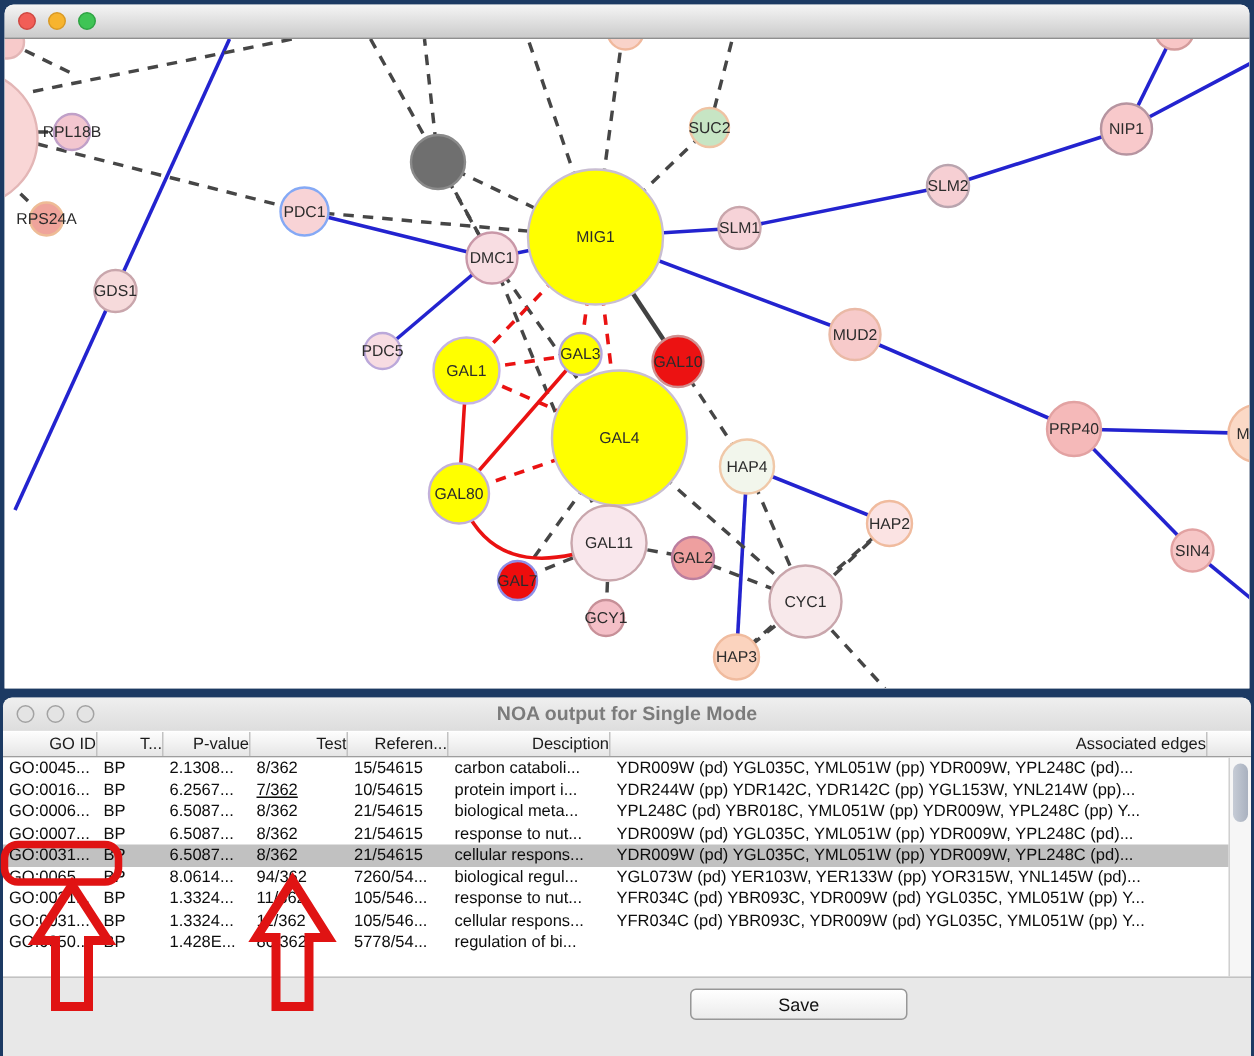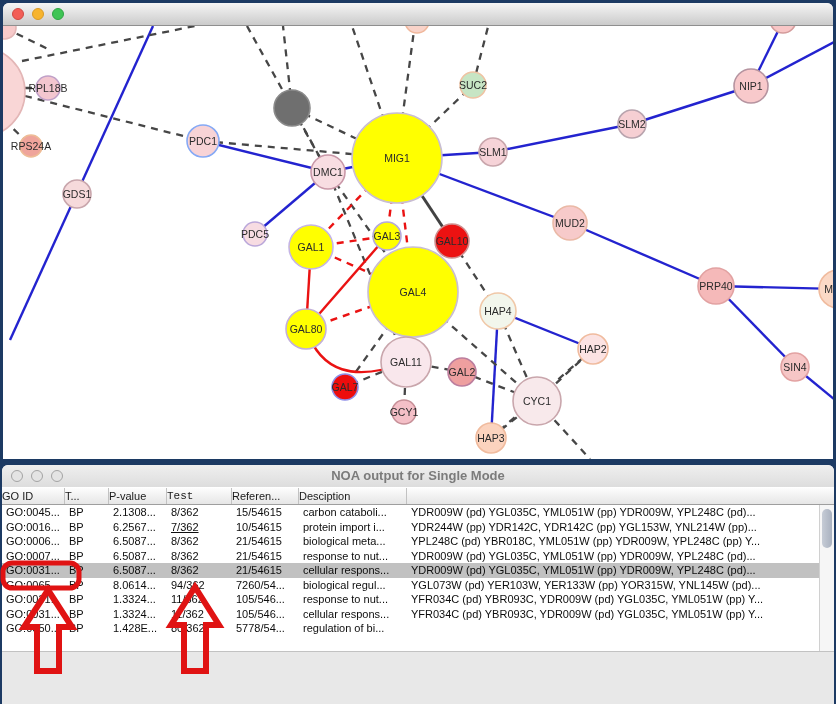--- a/index.html
+++ b/index.html
@@ -26,21 +26,21 @@
   #net-svg{display:block;}
 
   #noa-window{left:2px;top:465px;width:832px;height:239px;border-radius:6px 6px 0 0;overflow:hidden;background:#e9e9e9;}
   #noa-header{
     position:absolute;left:0;top:22px;width:832px;height:18px;box-sizing:border-box;
     background:linear-gradient(#fdfdfd,#e6e6e6);
     border-bottom:1px solid #9e9e9e;border-top:1px solid #ffffff;
     display:flex;font-size:11px;color:#1a1a1a;
   }
   .hcell{
-    box-sizing:border-box;height:16px;line-height:16px;text-align:left;
+    box-sizing:border-box;height:16px;line-height:16px;text-align:right;
     border-right:1px solid #c2c2c2;overflow:hidden;white-space:nowrap;flex:0 0 auto;
   }
   #noa-body{position:absolute;left:0;top:40px;width:832px;height:178px;background:#ffffff;overflow:hidden;}
   .trow{display:flex;height:14.5px;font-size:11px;color:#0d0d0d;white-space:nowrap;}
   .trow.selected{background:#c1c1c1;}
   .tcell{box-sizing:border-box;padding-left:4px;overflow:hidden;flex:0 0 auto;line-height:14.5px;}
   #vscroll{
     position:absolute;right:0;top:40px;width:15px;height:146px;
     background:#f6f6f6;border-left:1px solid #d0d0d0;box-sizing:border-box;
   }
@@ -198,23 +198,24 @@
   <div class="titlebar inactive">
     <span class="tl" id="dot1" style="border:1px solid #a3a3a3;background:#e4e4e4;left:9px;"></span>
     <span class="tl" id="dot2" style="border:1px solid #a3a3a3;background:#e4e4e4;left:29px;"></span>
     <span class="tl" id="dot3" style="border:1px solid #a3a3a3;background:#e4e4e4;left:49px;"></span>
     <div class="title-text">NOA output for Single Mode</div>
   </div>
   <div id="noa-header">
       <div class="hcell" style="width: 63px;">GO ID</div>
       <div class="hcell" style="width: 44px;">T...</div>
       <div class="hcell" style="width: 58px;">P-value</div>
-      <div class="hcell" style="width: 65px; font-family: Liberation Mono, monospace;">Test</div>
+      <div class="hcell" style="width: 65px;">Test</div>
       <div class="hcell" style="width: 67px;">Referen...</div>
       <div class="hcell" style="width: 108px;">Desciption</div>
+      <div class="hcell" style="width: 398px;">Associated edges</div>
     </div>
   <div id="noa-body">
       <div class="trow">
         <div class="tcell" style="width: 63px;">GO:0045...</div>
         <div class="tcell" style="width: 44px;">BP</div>
         <div class="tcell" style="width: 58px;">2.1308...</div>
         <div class="tcell" style="width: 65px;">8/362</div>
         <div class="tcell" style="width: 67px;">15/54615</div>
         <div class="tcell" style="width: 108px;">carbon cataboli...</div>
         <div class="tcell" style="width: 398px;">YDR009W (pd) YGL035C, YML051W (pp) YDR009W, YPL248C (pd)...</div>
@@ -288,20 +289,21 @@
         <div class="tcell" style="width: 58px;">1.428E...</div>
         <div class="tcell" style="width: 65px;">80/362</div>
         <div class="tcell" style="width: 67px;">5778/54...</div>
         <div class="tcell" style="width: 108px;">regulation of bi...</div>
       </div>
     </div>
   <div id="vscroll">
     <div id="vscroll-thumb"></div>
   </div>
   <div id="noa-bottom">
+    <button class="btn" id="save-btn">Save</button>
   </div>
 </div>
 
 <svg id="annotations">
     <rect x="3" y="563" width="76" height="25" rx="9" fill="none" stroke="#e01313" stroke-width="5"></rect>
     <polygon points="48,590 72,627 59,627 59,671 37,671 37,627 24,627" fill="none" stroke="#e01313" stroke-width="6" stroke-linejoin="miter"></polygon>
     <polygon points="195,587 219,625 206,625 206,671 184,671 184,625 171,625" fill="none" stroke="#e01313" stroke-width="6" stroke-linejoin="miter"></polygon>
   </svg>
 
 </body></html>

